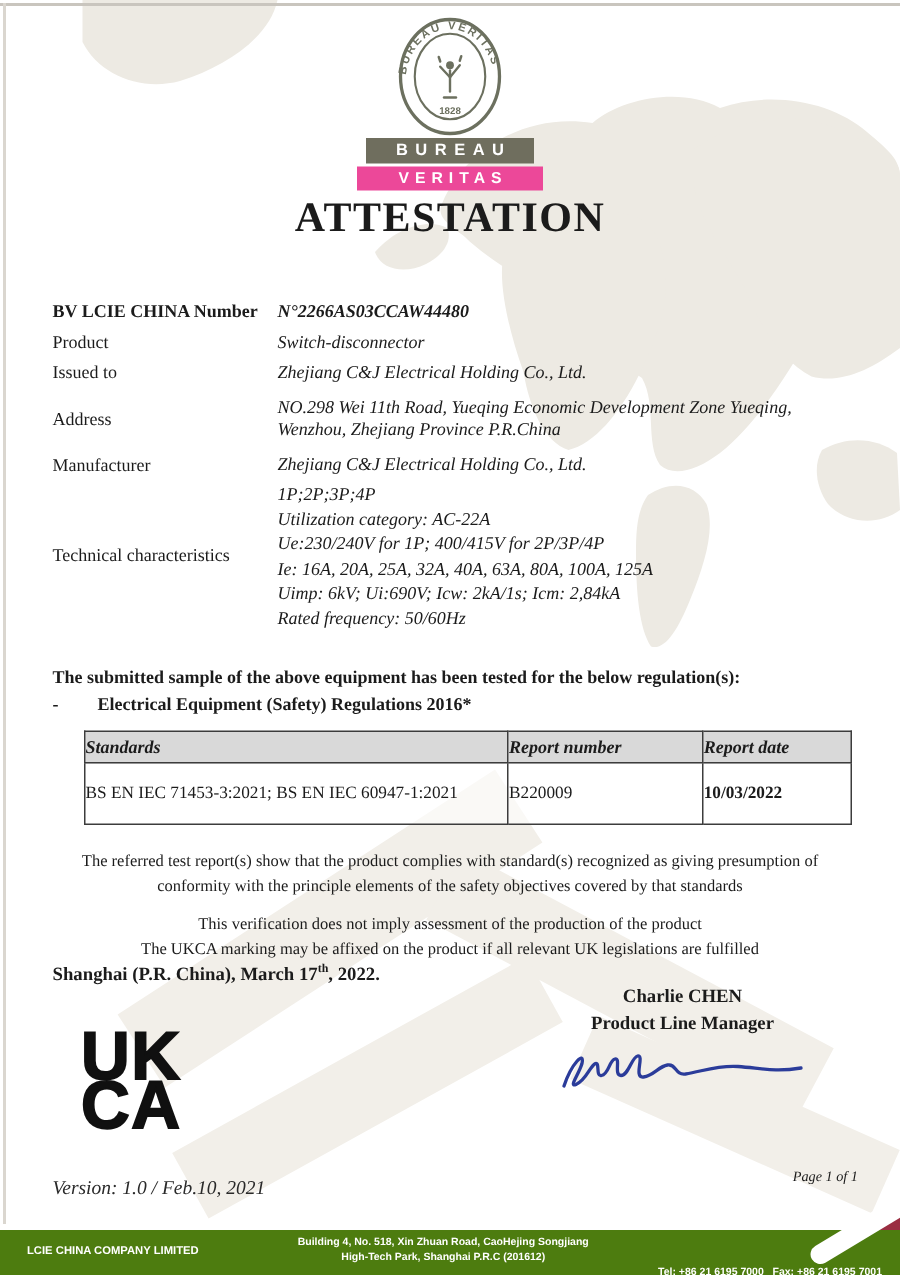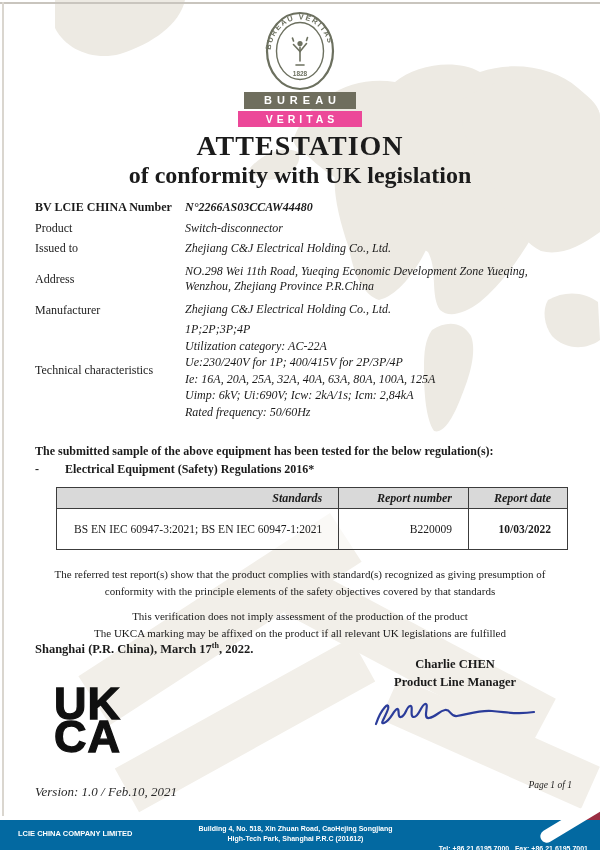--- a/index.html
+++ b/index.html
@@ -39,21 +39,21 @@
   .r5 { height:40px; align-items:center; }
   .r6 { height:22px; align-items:center; }
   .r7 { align-items:center; }
   .pre { white-space:pre-line; line-height:16.5px; }
 
   .reg { position:absolute; top:444px; left:35px; width:535px; font-size:12px; font-weight:bold; z-index:1; }
   .reg-item { display:flex; margin-top:3px; }
   .reg-bullet { flex:0 0 30px; }
 
   .std-table { position:absolute; top:487px; left:56px; width:512px; border-collapse:collapse; font-size:11.5px; z-index:1; background:rgba(255,255,255,0.6); }
-  .std-table th, .std-table td { border:1px solid #3c3c3c; text-align:right; vertical-align:middle; padding:0 16px; }
+  .std-table th, .std-table td { border:1px solid #3c3c3c; text-align:left; vertical-align:middle; padding:0 0; }
   .std-table th { height:20px; background:#d9d9d9; font-style:italic; font-weight:bold; font-size:12px; }
   .std-table td { height:40px; }
   .col-standards { width:283px; } .col-repnum { width:130px; } .col-repdate { width:99px; }
 
   .stmt1 { position:absolute; top:566px; left:30px; width:540px; text-align:center; font-size:11px; line-height:1.55; z-index:1; }
   .stmt2 { position:absolute; top:610px; left:30px; width:540px; text-align:center; font-size:11px; z-index:1; }
   .stmt3 { position:absolute; top:627px; left:30px; width:540px; text-align:center; font-size:11px; z-index:1; }
   .place-date { position:absolute; top:641px; left:35px; font-size:12.5px; font-weight:bold; z-index:1; }
   .place-date sup { font-size:8px; }
 
@@ -65,21 +65,21 @@
     font-family:"Liberation Sans","DejaVu Sans",sans-serif; font-weight:bold;
     font-size:45px; line-height:33px; letter-spacing:1px; color:#101010;
     -webkit-text-stroke:1.3px #101010;
   }
 
   .disclaimer { position:absolute; top:753px; left:133px; width:440px; text-align:center; font-size:8px; font-weight:bold; line-height:15px; z-index:1; }
   .version-line { position:absolute; top:784px; left:35px; font-size:13px; font-style:italic; color:#2a2a2a; z-index:1; }
   .page-num { position:absolute; top:780px; right:28px; font-size:9.5px; font-style:italic; z-index:1; }
 
   .footer {
-    position:absolute; left:0; right:0; bottom:0; height:30px; background:#0369a1; z-index:3;
+    position:absolute; left:0; right:0; bottom:0; height:30px; background:#4d7c0f; z-index:3;
     display:flex; align-items:flex-start; padding:4px 12px 0 18px; box-sizing:border-box; gap:8px;
     color:#fff; font-family:"Liberation Sans","DejaVu Sans",sans-serif; font-weight:bold; font-size:7px;
   }
   .f-left { width:160px; padding-top:5px; font-size:7.5px; }
   .f-center { flex:1; text-align:center; line-height:10px; }
   .f-right { width:175px; text-align:right; line-height:10px; white-space:pre; }
   .footer-corner { position:absolute; right:0; bottom:30px; width:24px; height:17px; background:#9a2e42; clip-path:polygon(100% 0,100% 100%,10% 100%); z-index:3; }
   .footer-slash { position:absolute; right:-10px; bottom:23px; width:74px; height:13px; background:#fff; transform:rotate(-31deg); border-radius:7px; z-index:4; }
 </style>
 </head>
@@ -132,21 +132,20 @@
         <path d="M39.5,31 l-1,-3"></path>
         <path d="M52.5,30.5 l1,-3"></path>
       </g>
     </svg>
   </div>
 
   <div class="brand-bar brand-bureau">BUREAU</div>
   <div class="brand-bar brand-veritas">VERITAS</div>
 
   <div class="title1">ATTESTATION</div>
-  <div class="title2">of conformity with UK legislation</div>
 
   <div class="fields">
     <div class="frow r1">
       <div class="flabel b">BV LCIE CHINA Number</div>
       <div class="fvalue b">N°2266AS03CCAW44480</div>
     </div>
     <div class="frow r2">
       <div class="flabel">Product</div>
       <div class="fvalue">Switch-disconnector</div>
     </div>
@@ -189,21 +188,21 @@
       </colgroup>
     <thead>
       <tr>
         <th>Standards</th>
         <th>Report number</th>
         <th>Report date</th>
       </tr>
     </thead>
     <tbody>
       <tr>
-        <td>BS EN IEC 60947-3:2021; BS EN IEC 60947-1:2021</td>
+        <td>BS EN IEC 71453-3:2021; BS EN IEC 60947-1:2021</td>
         <td>B220009</td>
         <td class="b">10/03/2022</td>
       </tr>
     </tbody>
   </table>
 
   <div class="stmt1">The referred test report(s) show that the product complies with standard(s) recognized as giving presumption of conformity with the principle elements of the safety objectives covered by that standards</div>
   <div class="stmt2">This verification does not imply assessment of the production of the product</div>
   <div class="stmt3">The UKCA marking may be affixed on the product if all relevant UK legislations are fulfilled</div>
 

